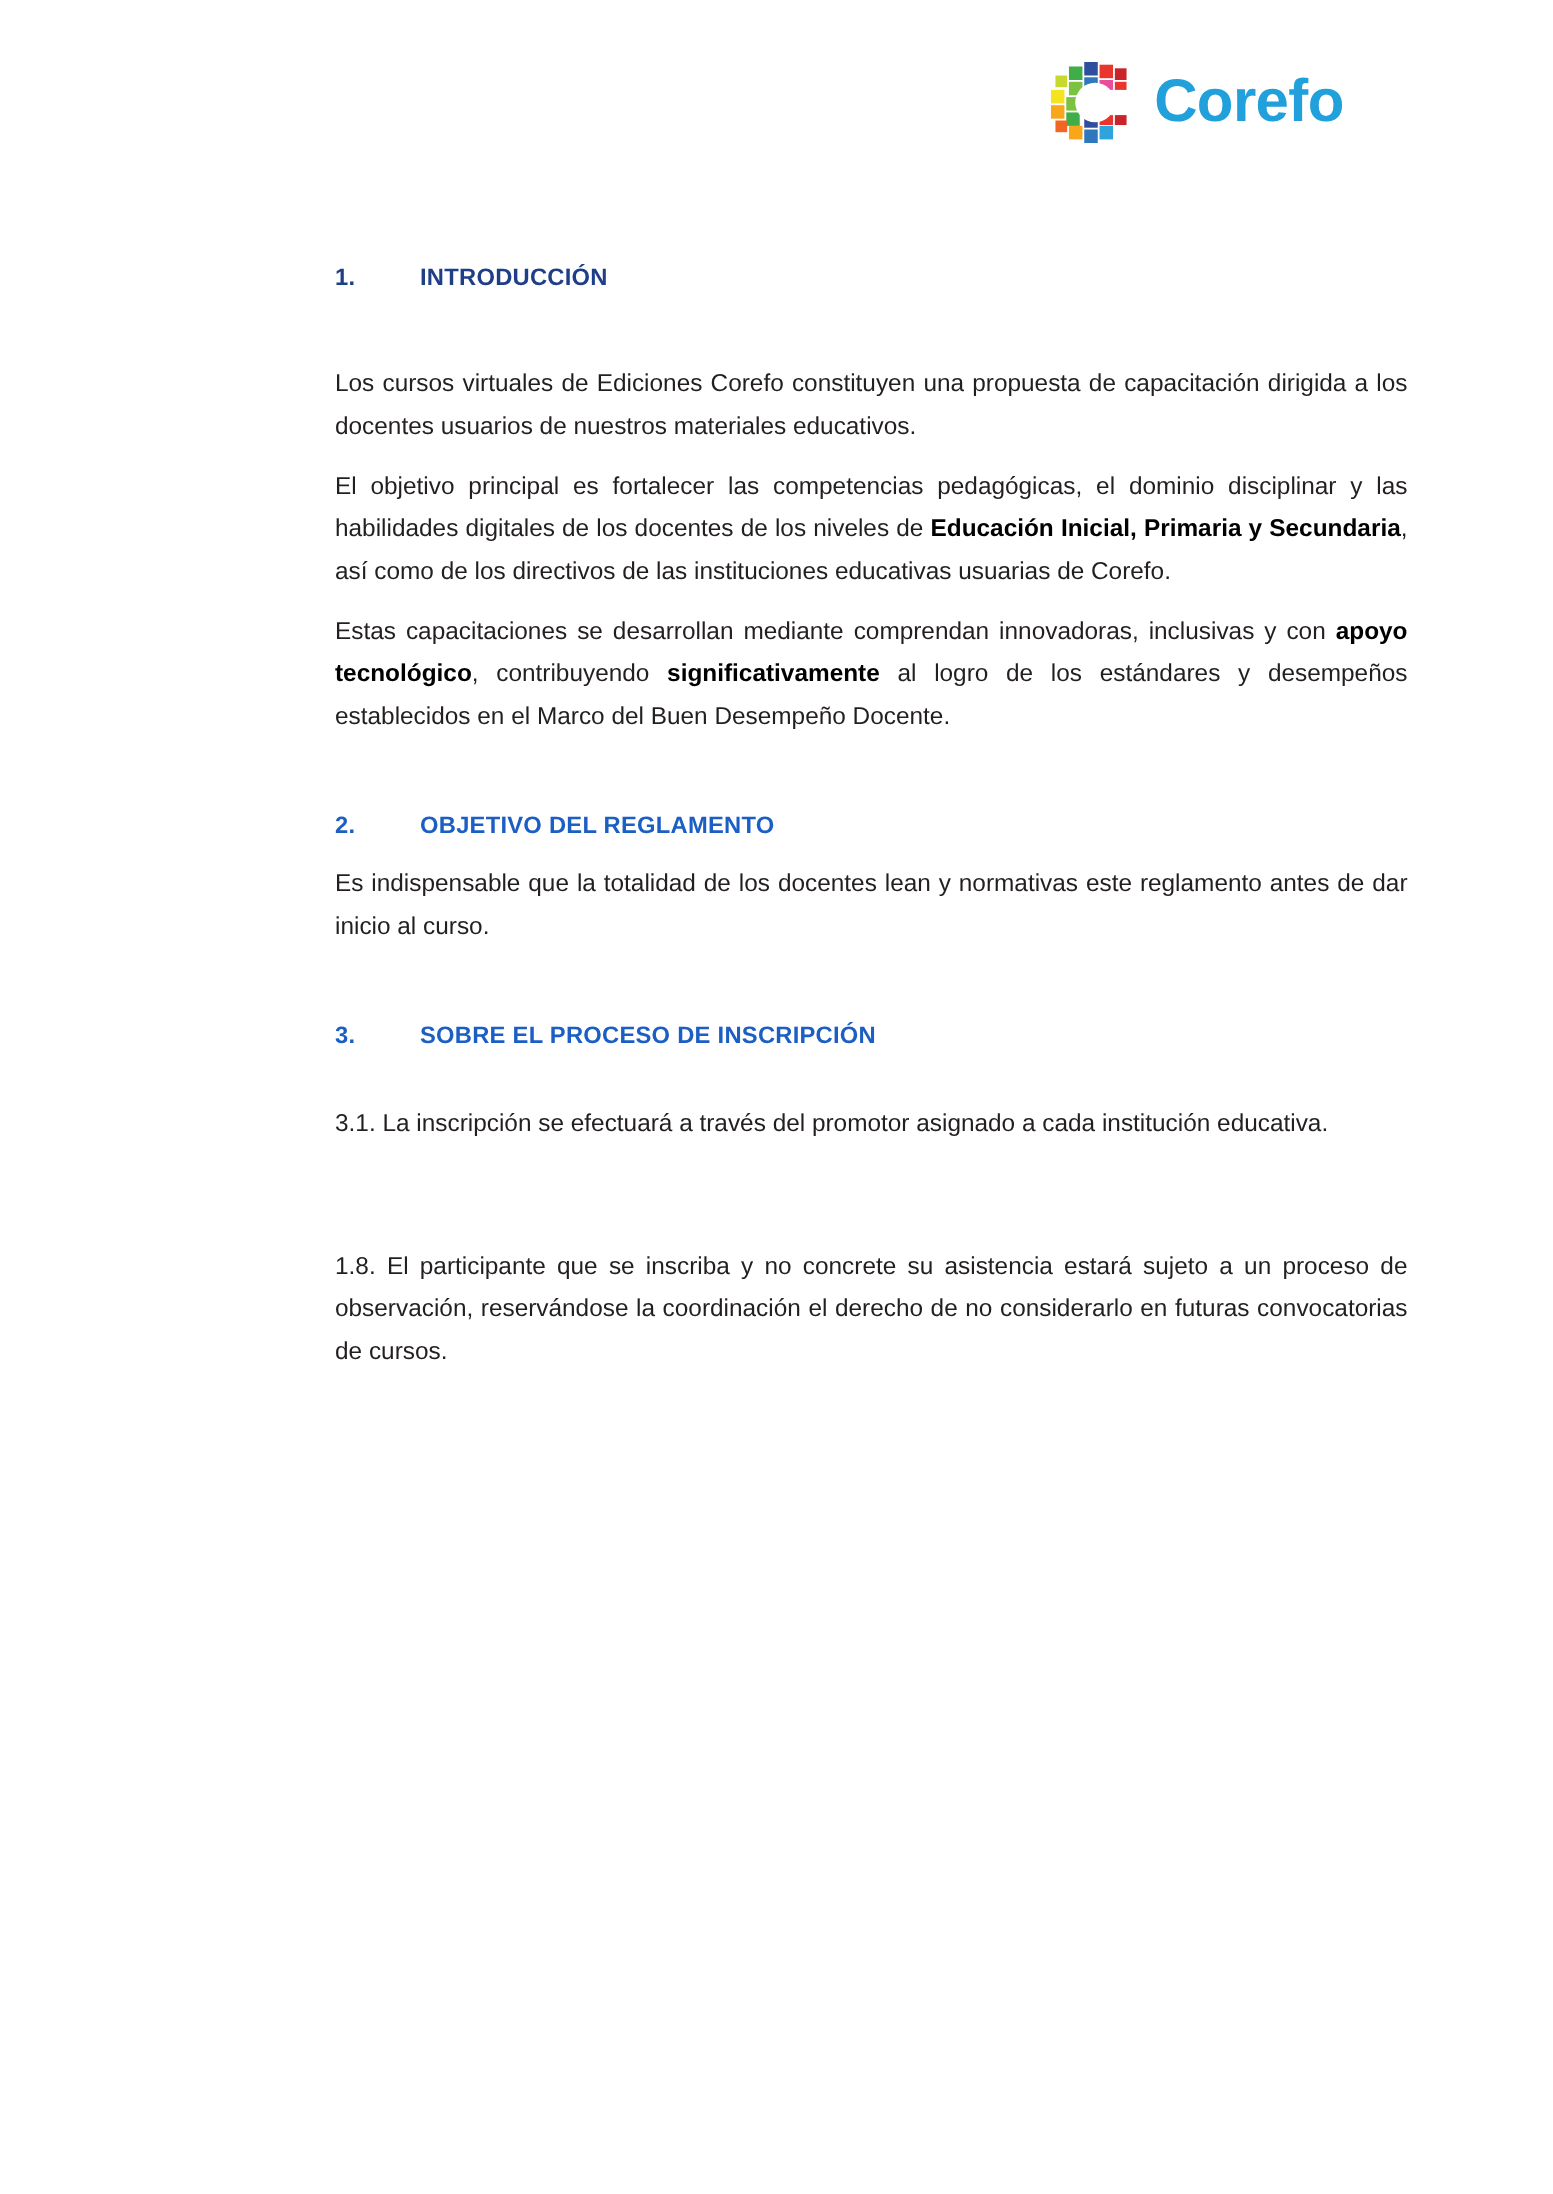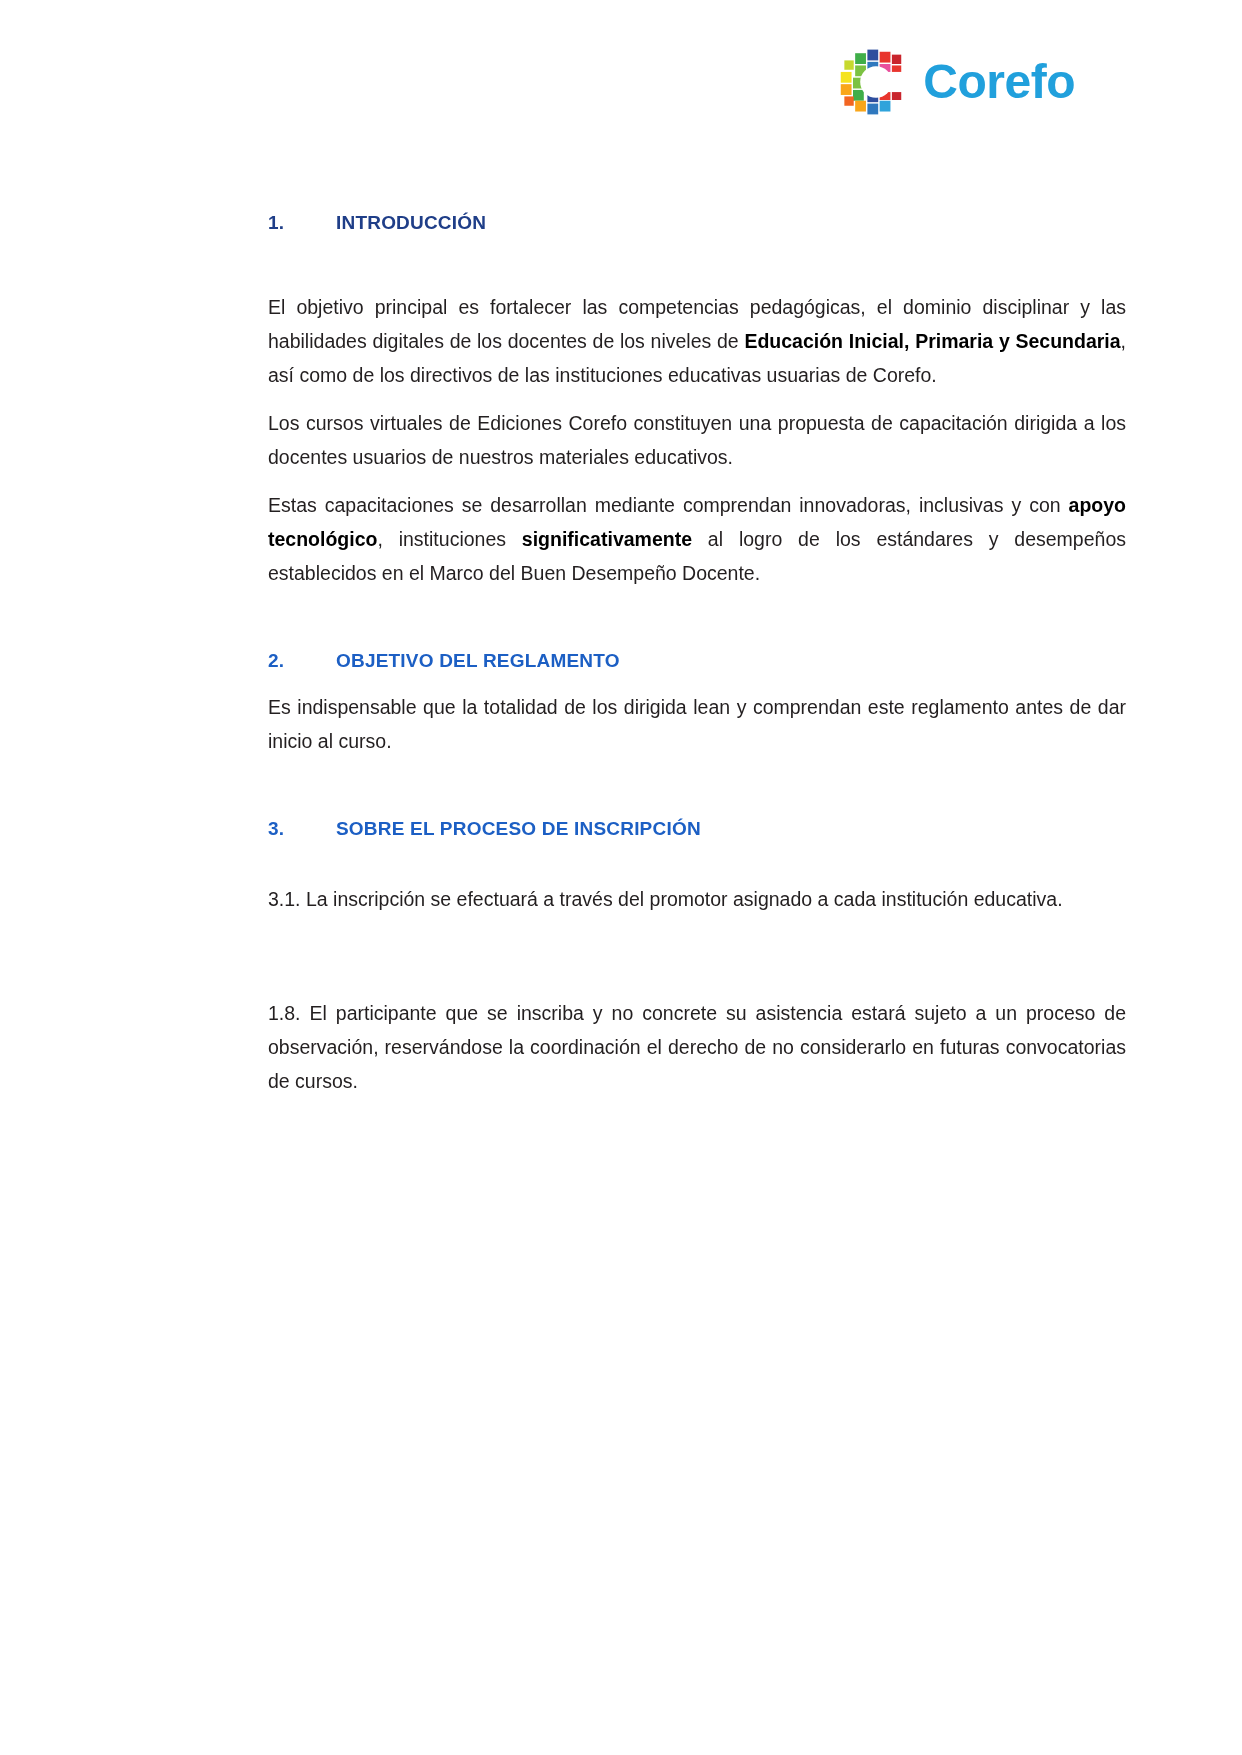--- a/index.html
+++ b/index.html
@@ -135,32 +135,32 @@
     <div class="logo-wordmark">Corefo</div>
   </div>
 
   <div class="content">
 
     <div class="section-heading heading-navy h-sec1">
       <span class="sec-num">1.</span>
       <span class="sec-title">INTRODUCCIÓN</span>
     </div>
 
+    <p class="body">Los cursos virtuales de Ediciones Corefo constituyen una propuesta de capacitación dirigida a los docentes usuarios de nuestros materiales educativos.</p>
+
     <p class="body"><span>El objetivo principal es fortalecer las competencias pedagógicas, el dominio disciplinar y las habilidades digitales de los docentes de los niveles de </span><b>Educación Inicial, Primaria y Secundaria</b><span>, así como de los directivos de las instituciones educativas usuarias de Corefo.</span></p>
 
-    <p class="body">Los cursos virtuales de Ediciones Corefo constituyen una propuesta de capacitación dirigida a los docentes usuarios de nuestros materiales educativos.</p>
-
-    <p class="body"><span>Estas capacitaciones se desarrollan mediante comprendan innovadoras, inclusivas y con </span><b>apoyo tecnológico</b><span>, instituciones </span><b>significativamente</b><span> al logro de los estándares y desempeños establecidos en el Marco del Buen Desempeño Docente.</span></p>
+    <p class="body"><span>Estas capacitaciones se desarrollan mediante comprendan innovadoras, inclusivas y con </span><b>apoyo tecnológico</b><span>, contribuyendo </span><b>significativamente</b><span> al logro de los estándares y desempeños establecidos en el Marco del Buen Desempeño Docente.</span></p>
 
     <div class="section-heading heading-blue h-sec2 block-2">
       <span class="sec-num">2.</span>
       <span class="sec-title">OBJETIVO DEL REGLAMENTO</span>
     </div>
 
-    <p class="body">Es indispensable que la totalidad de los dirigida lean y comprendan este reglamento antes de dar inicio al curso.</p>
+    <p class="body">Es indispensable que la totalidad de los docentes lean y normativas este reglamento antes de dar inicio al curso.</p>
 
     <div class="section-heading heading-blue h-sec3 block-3">
       <span class="sec-num">3.</span>
       <span class="sec-title">SOBRE EL PROCESO DE INSCRIPCIÓN</span>
     </div>
 
     <p class="body">3.1. La inscripción se efectuará a través del promotor asignado a cada institución educativa.</p>
     <div class="gap-md"></div>
     <div class="gap-lg"></div>
     <p class="body">1.8. El participante que se inscriba y no concrete su asistencia estará sujeto a un proceso de observación, reservándose la coordinación el derecho de no considerarlo en futuras convocatorias de cursos.</p>

